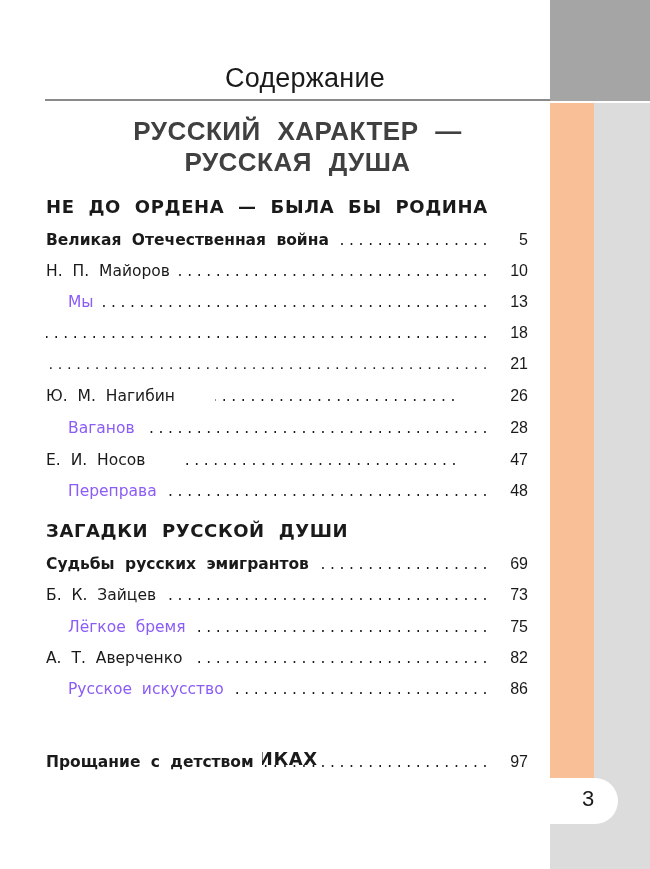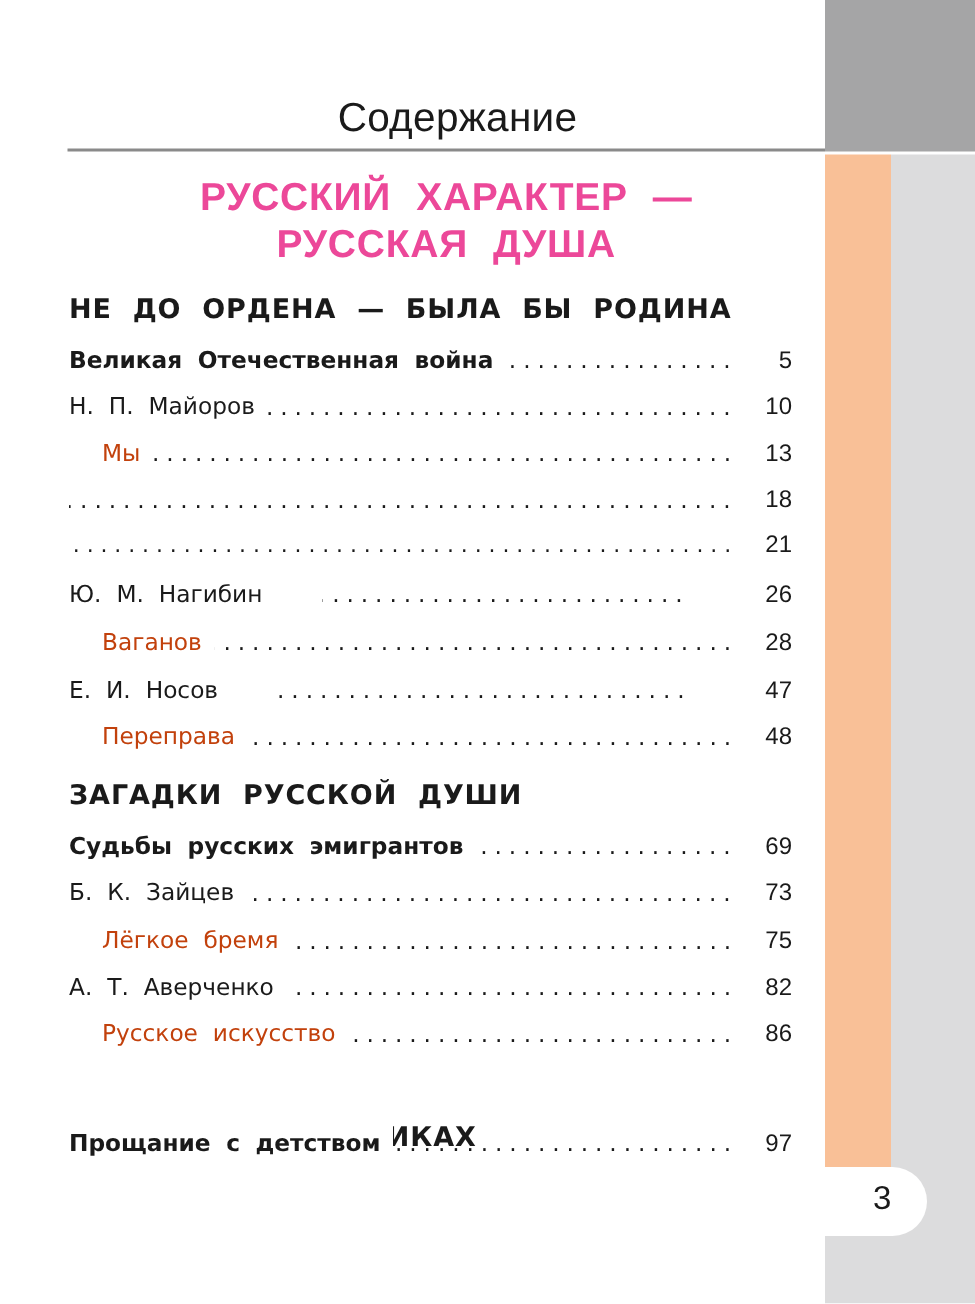--- a/index.html
+++ b/index.html
@@ -12,29 +12,29 @@
   .light-stripe-bottom { position:absolute; left:550px; top:778px; width:44px; height:91px; background:#dcdcdd; }
   .page-tab { position:absolute; left:550px; top:778px; width:68px; height:46px; background:#ffffff; border-radius:0 23px 23px 0; }
   .page-num { position:absolute; left:582px; top:786px; font-family:"Liberation Sans", sans-serif; font-size:22px; color:#1a1a1a; }
 
   .title { position:absolute; left:0; width:550px; top:63px; text-align:center; padding-left:60px;
            font-family:"Liberation Sans", sans-serif; font-size:27px; color:#1a1a1a; letter-spacing:0.2px; }
   .rule { position:absolute; left:45px; top:99px; width:505px; height:2px; background:#8a8a8a; }
 
   .part-title { position:absolute; left:45px; width:505px; text-align:center; top:116px;
                 font-family:"Liberation Sans", sans-serif; font-weight:bold; font-size:26px; line-height:31px;
-                color:#ec4899; word-spacing:9px; letter-spacing:0.5px; }
+                color:#404040; word-spacing:9px; letter-spacing:0.5px; }
 
   .toc { position:absolute; left:46px; top:0; width:482px; }
   .row { position:absolute; left:0; width:482px; height:24px; display:flex; align-items:baseline; font-size:15.5px; line-height:24px; }
   .row .label { white-space:nowrap; word-spacing:5px; padding-right:8px; background:#fff; }
   .row .dots { flex:1; overflow:hidden; white-space:nowrap; letter-spacing:4.6px; color:#1a1a1a; text-align:right; direction:rtl; font-weight:normal; }
   .row .num { width:36px; text-align:right; font-family:"Liberation Sans", sans-serif; font-size:16px; font-weight:normal; color:#1a1a1a; }
   .row.bold .label { font-weight:bold; }
-  .row.orange .label { color:#c2410c; }
+  .row.orange .label { color:#8b5cf6; }
   .row.indent .label { padding-left:22px; }
   .section { position:absolute; left:0; font-weight:bold; font-size:18px; word-spacing:7px; letter-spacing:0.6px; white-space:nowrap; color:#1a1a1a; }
 </style>
 </head>
 <body>
 
 <div class="gray-block"></div>
 <div class="orange-stripe"></div>
 <div class="light-stripe"></div>
 <div class="light-stripe-bottom"></div>

